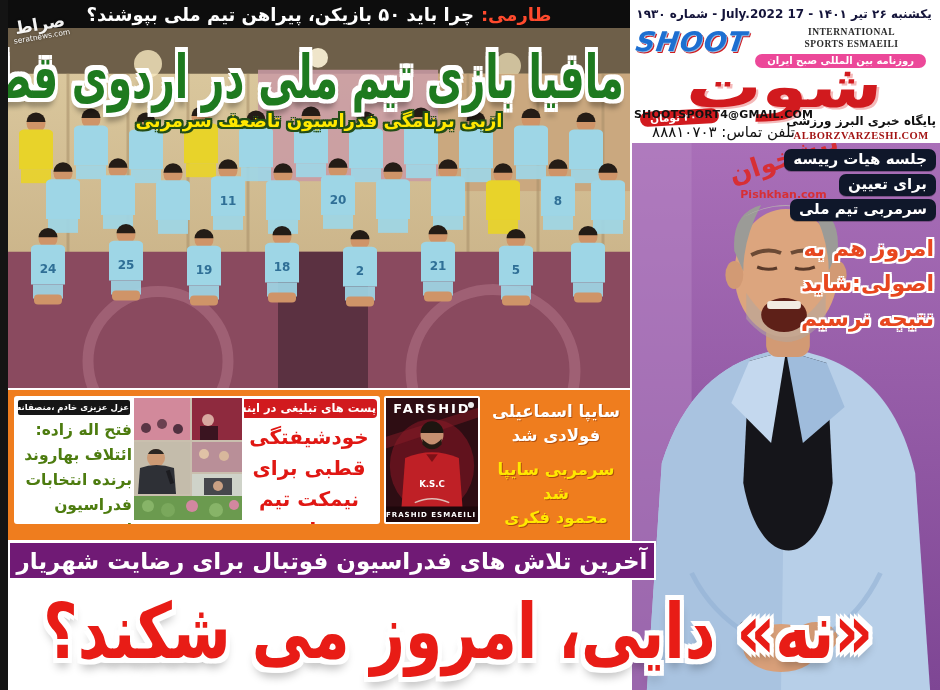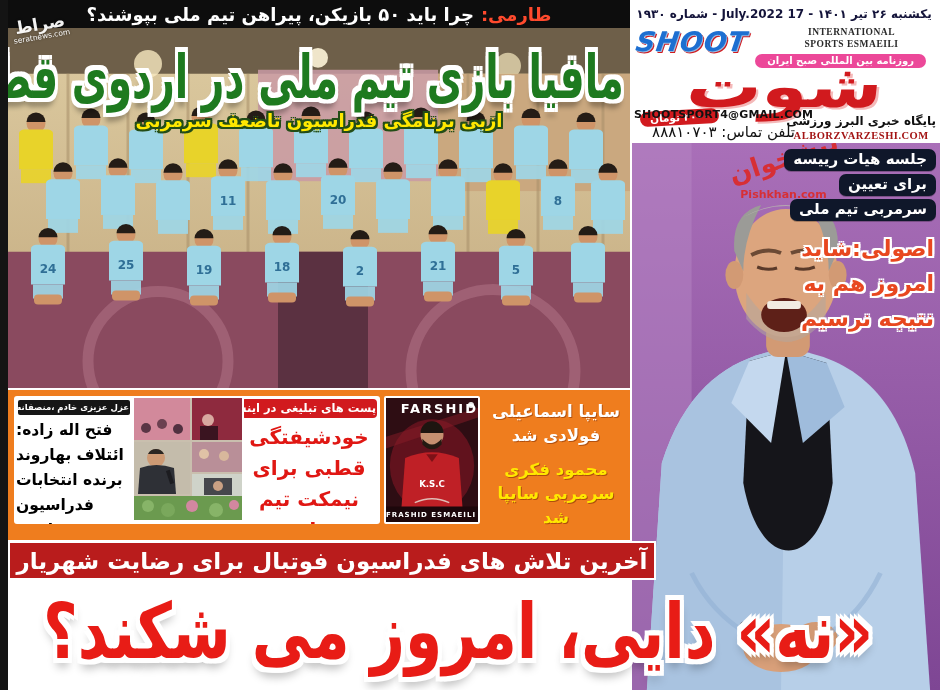--- a/index.html
+++ b/index.html
@@ -138,21 +138,21 @@
   .transfer-panel .t-white { color:#fff; font-size:16.5px; font-weight:bold;
     text-shadow:1px 1px 0 rgba(120,40,0,.5); }
   .transfer-panel .t-yellow { color:#ffe800; font-size:16.5px; font-weight:bold;
     text-shadow:1px 1px 0 rgba(120,40,0,.55); }
   .transfer-panel .t-gap { height:10px; }
 
   .farshid-card {
     position:absolute; right:150px; top:6px; width:96px; height:128px;
     background:#2e0d13; border:2px solid #fff; border-radius:2px; overflow:hidden;
   }
-  .fc-title { position:absolute; left:0; right:0; top:3px; text-align:right;
+  .fc-title { position:absolute; left:0; right:0; top:3px; text-align:center;
     color:#fff; font-weight:bold; font-size:13px; letter-spacing:2px; z-index:2; }
   .fc-badge { position:absolute; right:4px; top:4px; width:6px; height:6px;
     border-radius:50%; background:#e9e9e9; z-index:2; }
   .farshid-card svg { position:absolute; left:0; top:0; width:100%; height:100%; }
   .fc-caption { position:absolute; left:0; right:0; bottom:3px; text-align:left;
     color:#fff; font-weight:bold; font-size:7px; letter-spacing:1px; z-index:2; }
 
   .instagram-panel {
     position:absolute; right:250px; top:6px; width:142px; height:128px;
     background:#fff; border-radius:3px; text-align:center; overflow:hidden;
@@ -167,29 +167,29 @@
   .elections-panel {
     position:absolute; left:6px; top:6px; width:230px; height:128px;
     background:#fff; border-radius:3px; overflow:hidden;
   }
   .elections-panel .kicker {
     position:absolute; left:4px; top:4px; width:112px; background:#161616; color:#fff;
     font-size:8.5px; font-weight:bold; text-align:center; padding:2px 1px 3px;
     border-radius:2px; direction:rtl; white-space:nowrap;
   }
   .elections-panel .text-col {
-    position:absolute; left:2px; top:22px; width:116px; text-align:left;
-    color:#000000; font-size:15.5px; font-weight:bold; direction:rtl; line-height:1.62;
+    position:absolute; left:2px; top:22px; width:116px; text-align:right;
+    color:#4d7c0f; font-size:15.5px; font-weight:bold; direction:rtl; line-height:1.62;
   }
   .elections-collage { position:absolute; right:2px; top:2px; width:108px; height:122px; }
   .elections-collage svg { display:block; width:100%; height:100%; }
 
   
   .bottom-banner {
-    left:8px; top:541px; width:648px; height:39px; background:#b91c1c;
+    left:8px; top:541px; width:648px; height:39px; background:#701a75;
     border:2px solid #fff; display:flex; align-items:center; justify-content:center;
     z-index:5; direction:rtl; white-space:nowrap;
     color:#fff; font-size:23px; font-weight:bold;
   }
   .bottom-headline {
     left:8px; top:586px; width:900px; text-align:center; z-index:6;
     font-size:60px; font-weight:bold; color:#e81c16; direction:rtl; white-space:nowrap;
     transform:scaleY(1.28); transform-origin:center top; letter-spacing:1px;
     text-shadow:
       -4px -4px 0 #fff, 4px -4px 0 #fff, -4px 4px 0 #fff, 4px 4px 0 #fff,
@@ -383,34 +383,34 @@
     <div class="pishkhan">
       <span class="p1">پیشخوان</span>
       <span class="p2">Pishkhan.com</span>
     </div>
     <div class="kicker-stack">
       <span class="kline">جلسه هیات رییسه</span>
       <span class="kline">برای تعیین</span>
       <span class="kline">سرمربی تیم ملی</span>
     </div>
     <div class="coach-quote">
+      <div>امروز هم به</div>
       <div>اصولی:شاید</div>
-      <div>امروز هم به</div>
       <div>نتیجه نرسیم</div>
     </div>
   </div>
 
   <div class="abs mid-band">
 
     <div class="transfer-panel">
       <div class="t-white">سایپا اسماعیلی</div>
       <div class="t-white">فولادی شد</div>
       <div class="t-gap"></div>
+      <div class="t-yellow">سرمربی سایپا شد</div>
       <div class="t-yellow">محمود فکری</div>
-      <div class="t-yellow">سرمربی سایپا شد</div>
     </div>
 
     <div class="farshid-card">
       <svg viewBox="0 0 96 128" preserveAspectRatio="none">
         <rect width="96" height="128" fill="#2e0d13"></rect>
         <ellipse cx="48" cy="70" rx="44" ry="48" fill="#6e1420" opacity=".8"></ellipse>
         <path d="M0 40 L96 10 L96 20 L0 52 Z" fill="#8a1b28" opacity=".5"></path>
         <circle cx="48" cy="38" r="12" fill="#c59070"></circle>
         <path d="M36 36 A12 12 0 0 1 60 36 Z" fill="#1d1510"></path>
         <path d="M38 42 Q48 54 58 42 L58 48 Q48 58 38 48 Z" fill="#241a12"></path>

